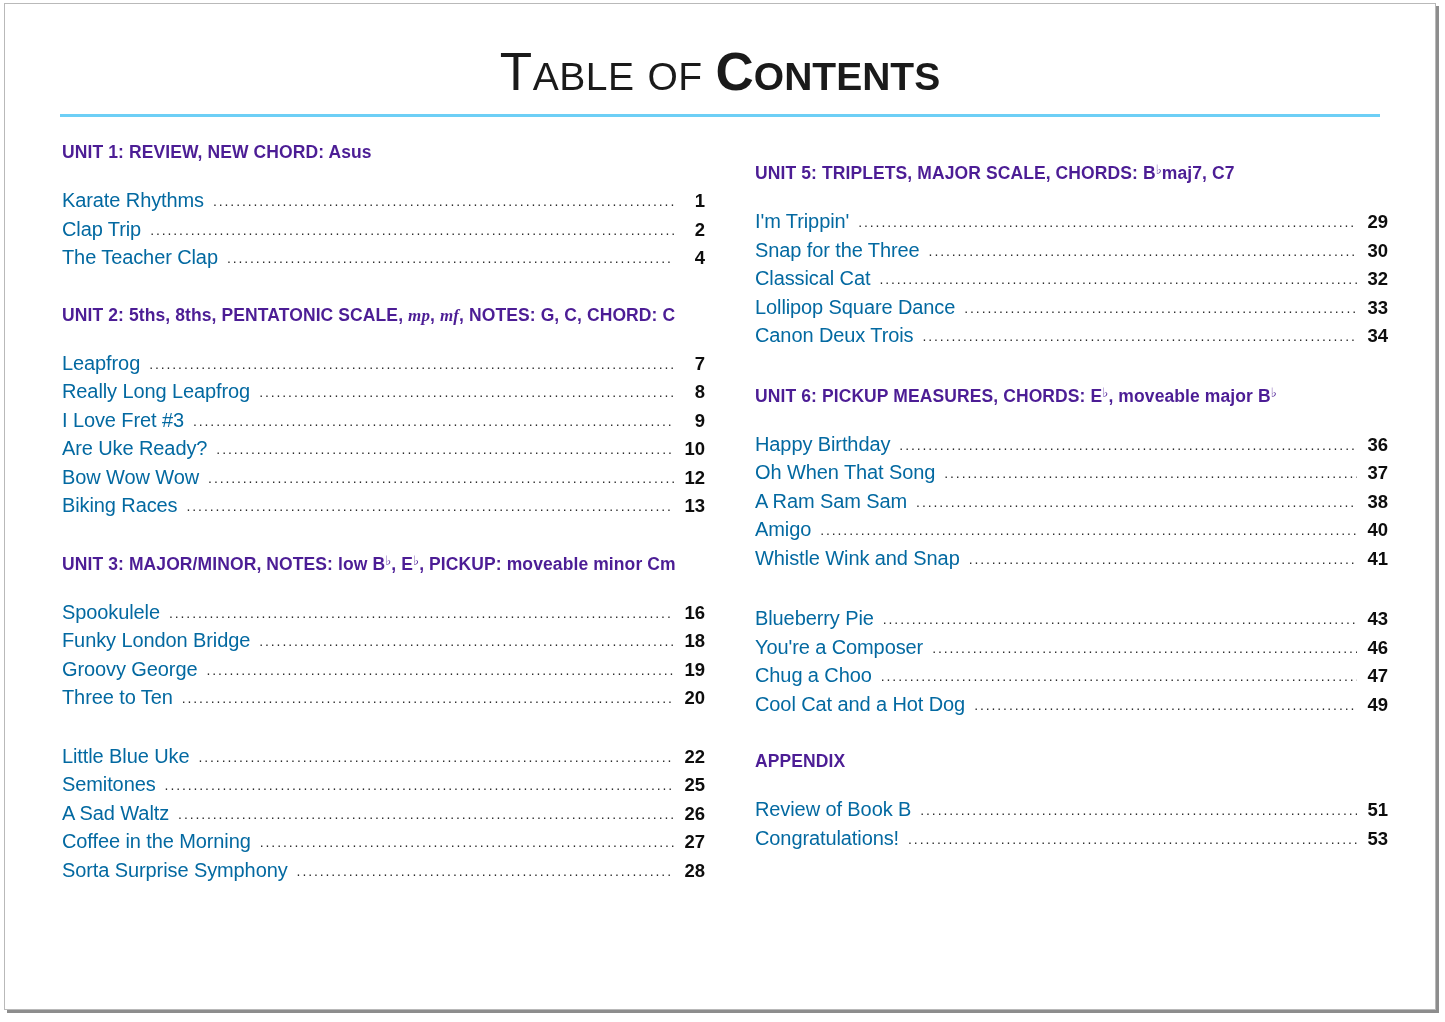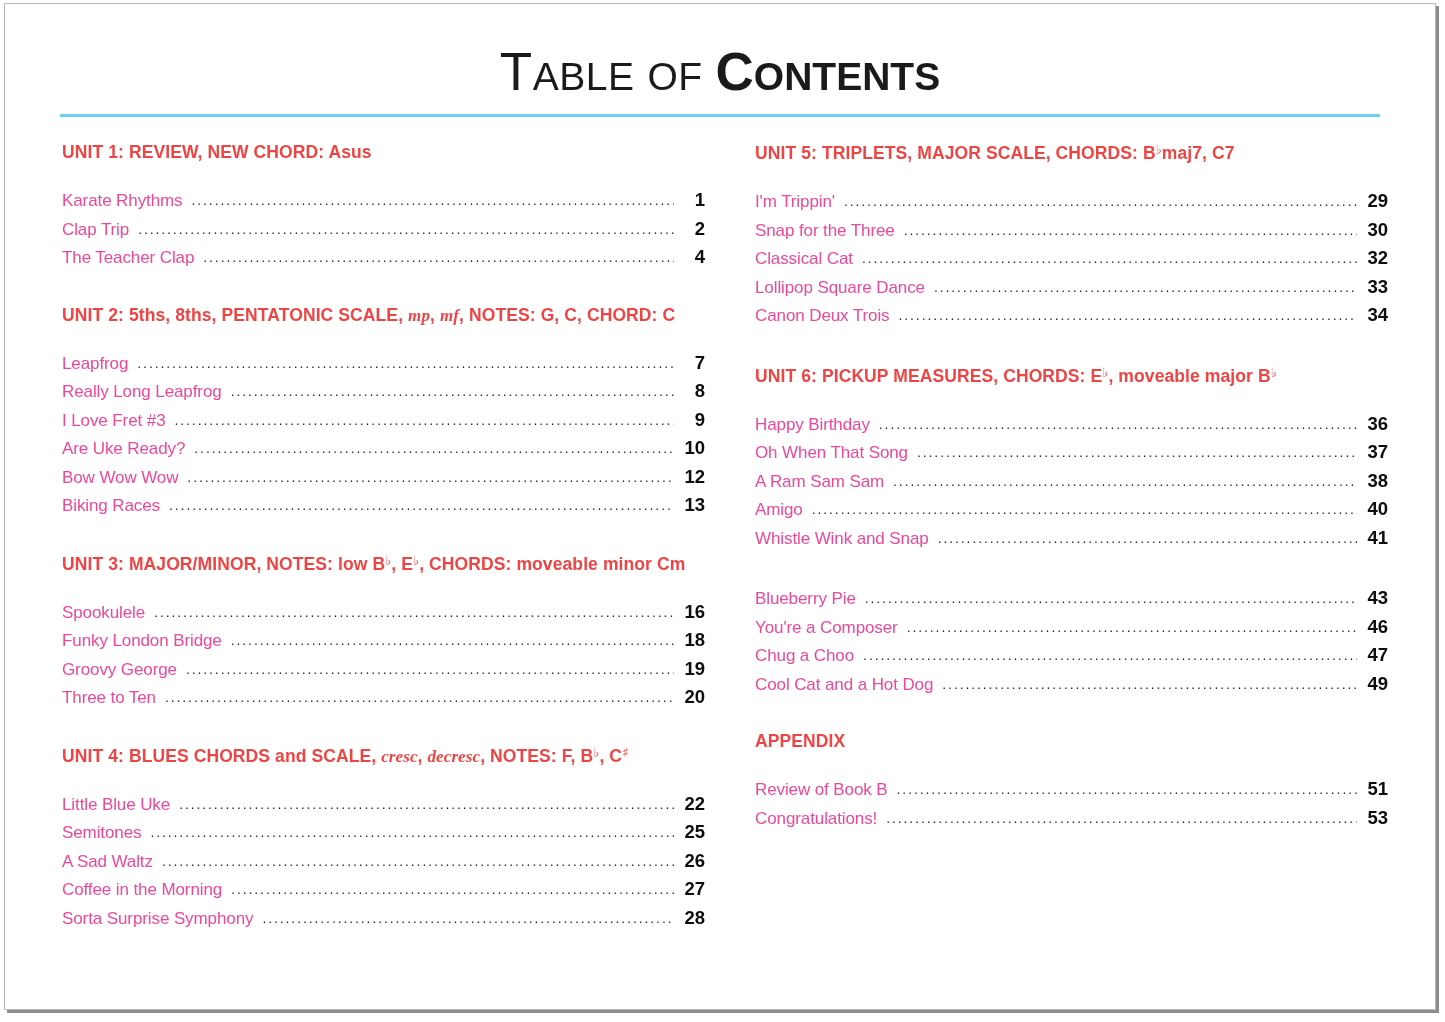--- a/index.html
+++ b/index.html
@@ -79,29 +79,30 @@
   }
   .col-left {
     width: 700px;
     padding-left: 57px;
     padding-right: 0px;
   }
   .col-right {
     width: 732px;
     padding-left: 50px;
     padding-right: 49px;
+    margin-top: 20px;
   }
 
   
   .section { margin-bottom: 10px; }
   .section-title {
     font-size: 17.5px;
     font-weight: 700;
     letter-spacing: 0.1px;
-    color: #ef4444;
+    color: #4c1d95;
     white-space: nowrap;
     margin-bottom: 26px;
   }
   .section-title .ital {
     font-family: "Liberation Serif", serif;
     font-style: italic;
     font-weight: 700;
     font-size: 17px;
   }
   .acc {
@@ -116,23 +117,23 @@
   
   .entries { margin-bottom: 30px; }
   .entry {
     display: flex;
     align-items: baseline;
     height: 28.5px;
   }
   .entry-title {
     font-family: "Liberation Sans", sans-serif;
     font-weight: 400;
-    font-size: 17px;
+    font-size: 20px;
     letter-spacing: -0.1px;
-    color: #ec4899;
+    color: #0369a1;
     white-space: nowrap;
     flex: 0 0 auto;
   }
   .leader {
     flex: 1 1 auto;
     overflow: hidden;
     white-space: nowrap;
     margin: 0 3px 0 9px;
     font-size: 14px;
     letter-spacing: 1.9px;
@@ -214,21 +215,21 @@
               <span class="page-num">12</span>
             </div>
             <div class="entry">
               <span class="entry-title">Biking Races</span>
               <span class="leader">........................................................................................................................................................................................................</span>
               <span class="page-num">13</span>
             </div>
           </div>
         </div>
         <div class="section" style="margin-bottom: 14px;">
-          <div class="section-title"><span>UNIT 3: MAJOR/MINOR, NOTES: low B</span><span class="acc">♭</span><span>, E</span><span class="acc">♭</span><span>, CHORDS: moveable minor Cm</span></div>
+          <div class="section-title"><span>UNIT 3: MAJOR/MINOR, NOTES: low B</span><span class="acc">♭</span><span>, E</span><span class="acc">♭</span><span>, PICKUP: moveable minor Cm</span></div>
           <div class="entries">
             <div class="entry">
               <span class="entry-title">Spookulele</span>
               <span class="leader">........................................................................................................................................................................................................</span>
               <span class="page-num">16</span>
             </div>
             <div class="entry">
               <span class="entry-title">Funky London Bridge</span>
               <span class="leader">........................................................................................................................................................................................................</span>
               <span class="page-num">18</span>
@@ -239,21 +240,20 @@
               <span class="page-num">19</span>
             </div>
             <div class="entry">
               <span class="entry-title">Three to Ten</span>
               <span class="leader">........................................................................................................................................................................................................</span>
               <span class="page-num">20</span>
             </div>
           </div>
         </div>
         <div class="section" style="margin-bottom: 0px;">
-          <div class="section-title"><span>UNIT 4: BLUES CHORDS and SCALE, </span><span class="ital">cresc</span><span>, </span><span class="ital">decresc</span><span>, NOTES: F, B</span><span class="acc">♭</span><span>, C</span><span class="acc">♯</span></div>
           <div class="entries">
             <div class="entry">
               <span class="entry-title">Little Blue Uke</span>
               <span class="leader">........................................................................................................................................................................................................</span>
               <span class="page-num">22</span>
             </div>
             <div class="entry">
               <span class="entry-title">Semitones</span>
               <span class="leader">........................................................................................................................................................................................................</span>
               <span class="page-num">25</span>

